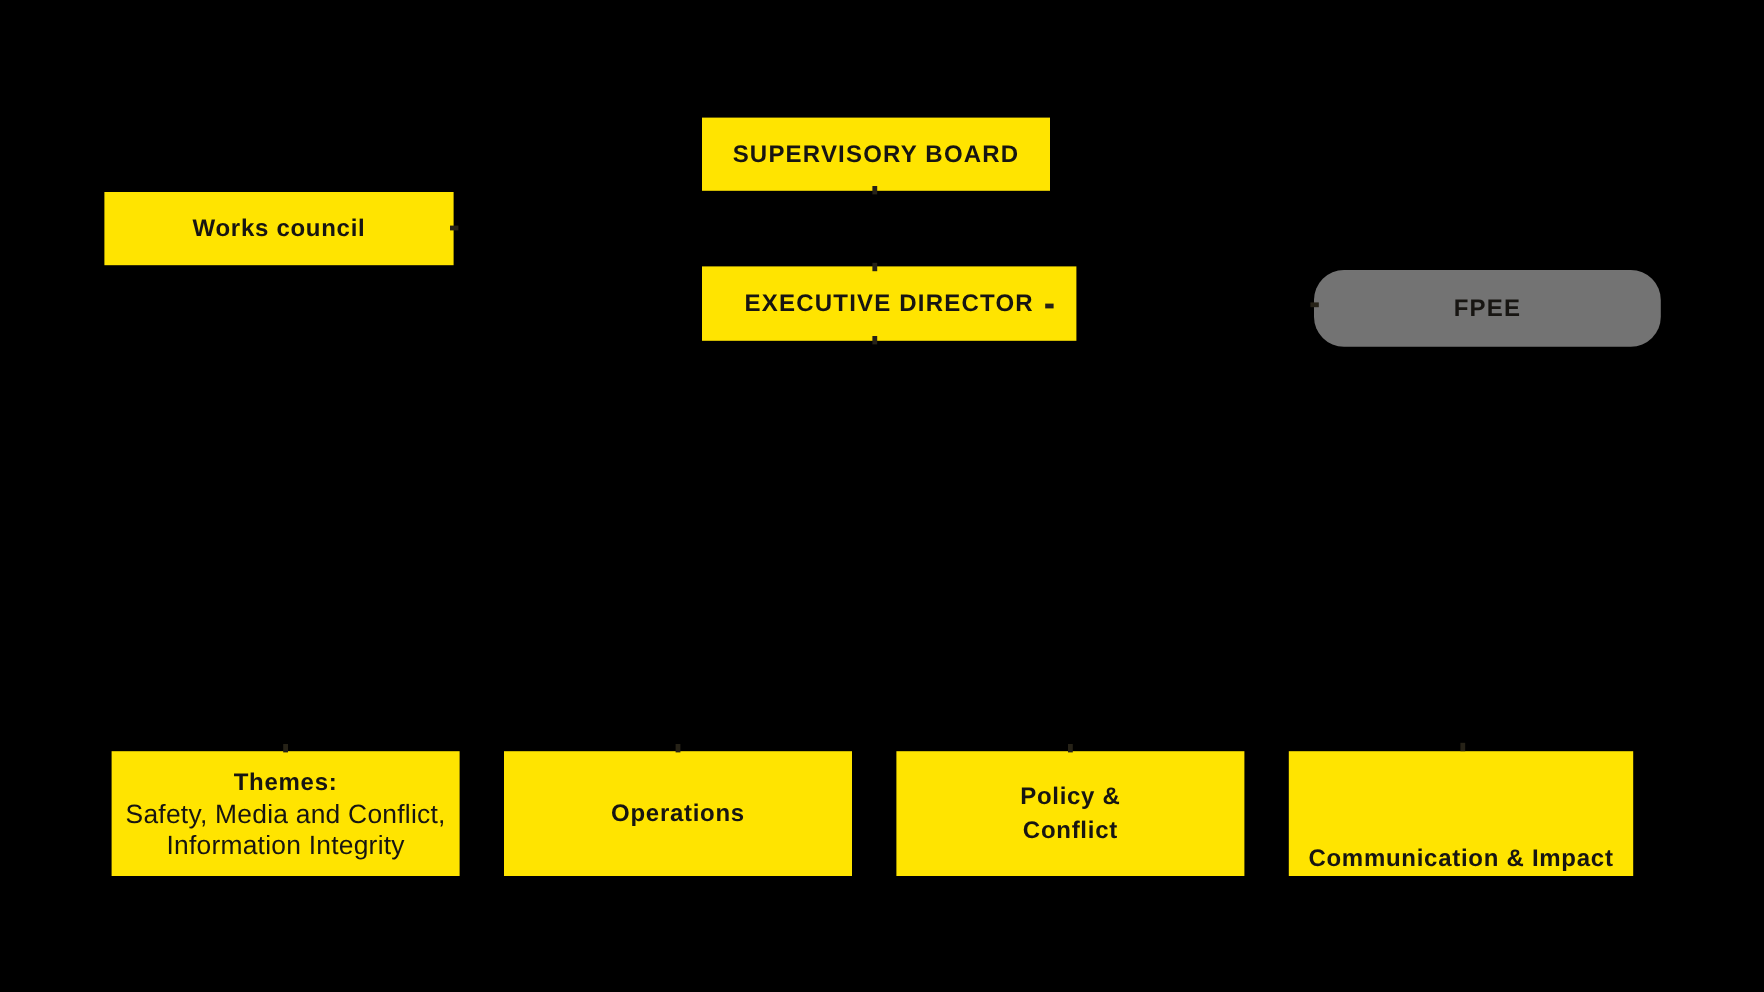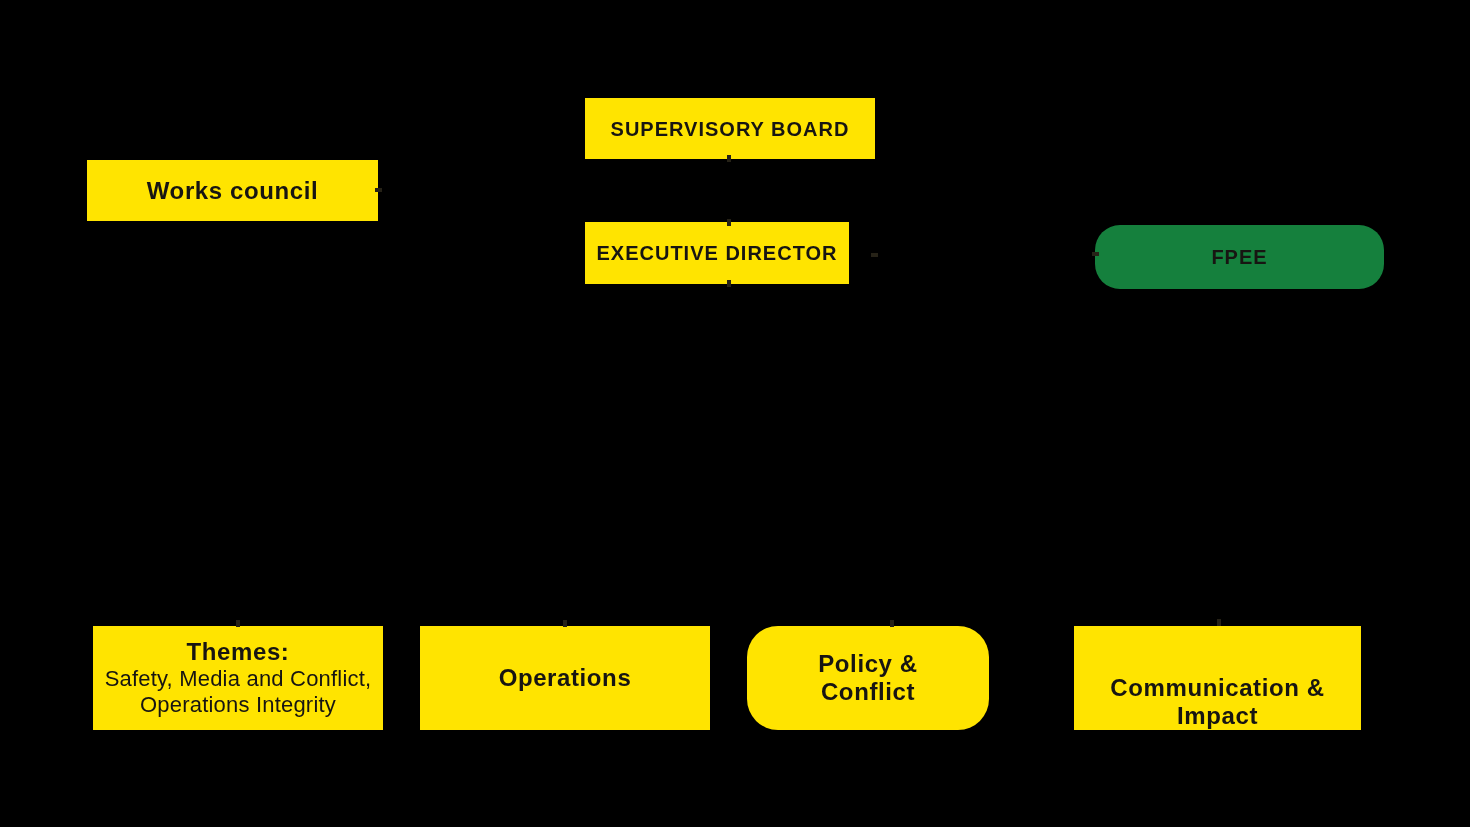--- a/index.html
+++ b/index.html
@@ -22,49 +22,49 @@
     display: flex;
     flex-direction: column;
     align-items: center;
     justify-content: center;
     text-align: center;
     box-sizing: border-box;
     z-index: 2;
   }
   .box .label-bold {
     font-weight: bold;
-    font-size: 24px;
+    font-size: 20px;
     letter-spacing: 0.6px;
     line-height: 28px;
   }
   .box .label-caps {
     font-weight: bold;
     font-size: 20px;
     letter-spacing: 1px;
     line-height: 28px;
   }
   .box .label-sub {
     font-weight: normal;
     font-size: 22px;
     letter-spacing: 0.2px;
     line-height: 26px;
   }
   .box.light {
-    background: #15803d;
+    background: #737373;
     border-radius: 25px;
   }
   
   #supervisory-board { left: 585px; top: 98px;  width: 290px; height: 61px; }
   #works-council     { left: 87px;  top: 160px; width: 291px; height: 61px; }
-  #executive-director{ left: 585px; top: 222px; width: 264px; height: 62px; }
+  #executive-director{ left: 585px; top: 222px; width: 312px; height: 62px; }
   #fpee              { left: 1095px;top: 225px; width: 289px; height: 64px; }
   
   #themes            { left: 93px;  top: 626px; width: 290px; height: 104px; align-items: center; }
   #operations        { left: 420px; top: 626px; width: 290px; height: 104px; }
-  #policy-advocacy   { left: 747px; top: 626px; width: 242px; height: 104px; border-radius: 31px; }
+  #policy-advocacy   { left: 747px; top: 626px; width: 290px; height: 104px; }
   #communication-impact { left: 1074px; top: 626px; width: 287px; height: 104px; justify-content: flex-end; }
 
   
   .connector {
     position: absolute;
     background: #000000;
     z-index: 1;
   }
   
   .tick {
@@ -103,21 +103,21 @@
     <span class="label-caps">EXECUTIVE DIRECTOR</span>
   </div>
 
   <div class="box light" id="fpee">
     <span class="label-caps">FPEE</span>
   </div>
 
   <div class="box" id="themes">
     <span class="label-bold">Themes:</span>
     <span class="label-sub">Safety, Media and Conflict,</span>
-    <span class="label-sub">Operations Integrity</span>
+    <span class="label-sub">Information Integrity</span>
   </div>
 
   <div class="box" id="operations">
     <span class="label-bold">Operations</span>
   </div>
 
   <div class="box" id="policy-advocacy">
     <span class="label-bold">Policy &amp;</span>
     <span class="label-bold">Conflict</span>
   </div>

